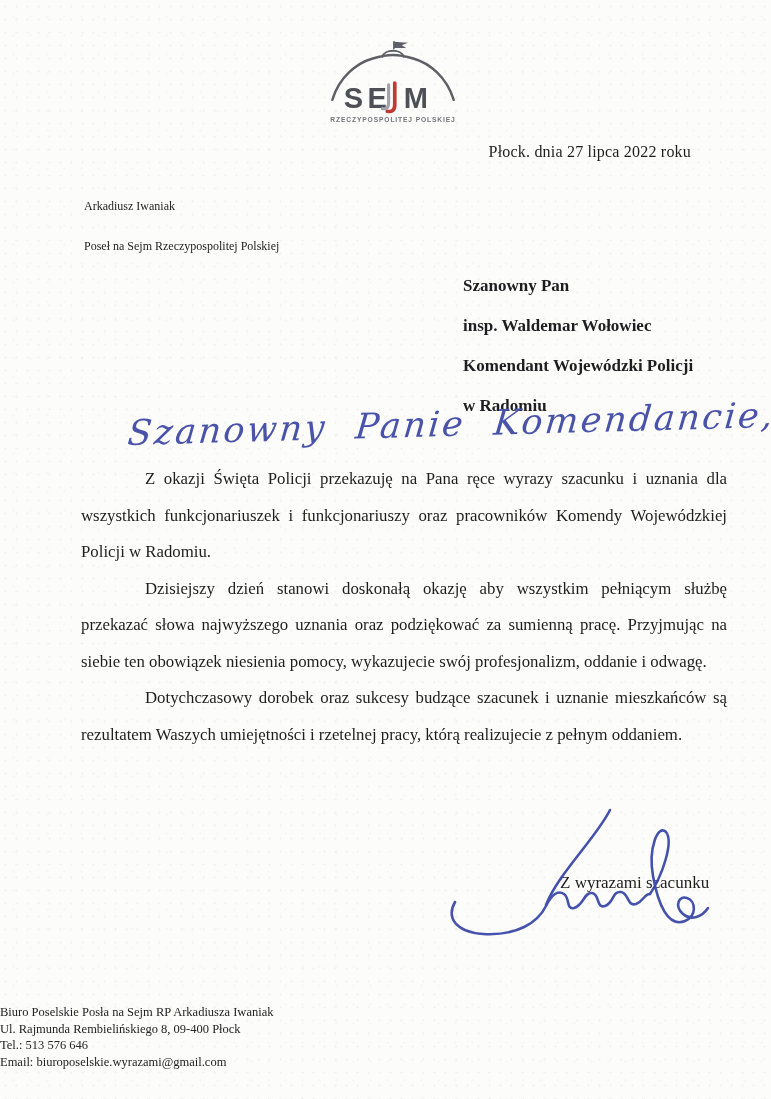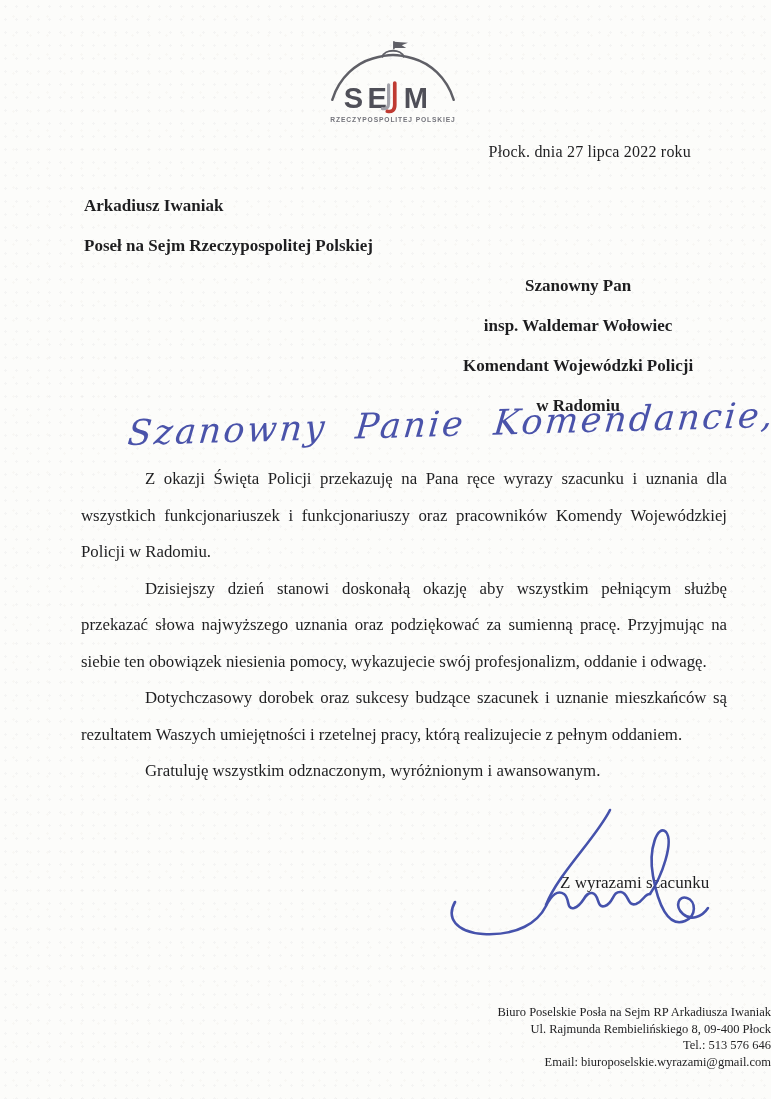--- a/index.html
+++ b/index.html
@@ -22,23 +22,23 @@
   }
   .abs{position:absolute;}
   
   .logo{left:327px;top:40px;}
   
   .date-line{
     top:143px;right:80px;
     font-size:16px;letter-spacing:.2px;
   }
   
-  .sender{left:84px;top:186px;font-weight:bold;font-size:17px;line-height:40px;}
+  .sender{left:84px;top:186px;font-weight:normal;font-size:12px;line-height:40px;}
   
-  .recipient{left:463px;top:266px;font-weight:bold;font-size:17px;line-height:40px;text-align:center;}
+  .recipient{left:463px;top:266px;font-weight:bold;font-size:17px;line-height:40px;}
   
   .greeting{
     left:126px;top:413px;
     font-family:"DejaVu Serif", serif;
     font-style:italic;
     font-size:35px;
     color:#4a53aa;
     letter-spacing:2.5px;
     word-spacing:15px;
     transform:rotate(-1.6deg) skewX(-7deg);
@@ -51,21 +51,21 @@
     font-size:16.8px;line-height:36.5px;
     text-align:justify;
   }
   .body-text p{margin:0;text-indent:64px;}
   
   .closing{left:560px;top:873px;font-size:17px;}
   .signature-svg{left:438px;top:802px;pointer-events:none;}
   
   .footer{
     left:0;top:1004px;width:771px;
-    text-align:right;
+    text-align:left;
     font-size:12.5px;line-height:16.5px;
     color:#232325;
   }
 </style>
 </head>
 <body>
 
 <div class="page">
 
   <svg class="abs logo" width="132" height="88" viewBox="0 0 150 100" aria-hidden="true">
@@ -105,21 +105,20 @@
     <div>Komendant Wojewódzki Policji</div>
     <div>w Radomiu</div>
   </div>
 
   <div class="abs greeting">Szanowny Panie Komendancie,</div>
 
   <div class="abs body-text">
     <p>Z okazji Święta Policji przekazuję na Pana ręce wyrazy szacunku i uznania dla wszystkich funkcjonariuszek i funkcjonariuszy oraz pracowników Komendy Wojewódzkiej Policji w Radomiu.</p>
     <p>Dzisiejszy dzień stanowi doskonałą okazję aby wszystkim pełniącym służbę przekazać słowa najwyższego uznania oraz podziękować za sumienną pracę. Przyjmując na siebie ten obowiązek niesienia pomocy, wykazujecie swój profesjonalizm, oddanie i odwagę.</p>
     <p>Dotychczasowy dorobek oraz sukcesy budzące szacunek i uznanie mieszkańców są rezultatem Waszych umiejętności i rzetelnej pracy, którą realizujecie z pełnym oddaniem.</p>
-    <p>Gratuluję wszystkim odznaczonym, wyróżnionym i awansowanym.</p>
   </div>
 
   <div class="abs closing">Z wyrazami szacunku</div>
 
   <svg class="abs signature-svg" width="285" height="150" viewBox="0 0 285 150" aria-hidden="true">
     <g fill="none" stroke="#3c49a8" stroke-width="2.6" stroke-linecap="round" stroke-linejoin="round" opacity="0.95">
       <path d="M172 8 C158 36 120 72 108 103"></path>
       <path d="M17 100 C8 116 18 130 45 132 C80 134 100 120 108 104
                C114 92 120 88 126 92 C132 96 128 108 136 106
                C146 103 146 90 154 91 C162 92 158 107 167 104

